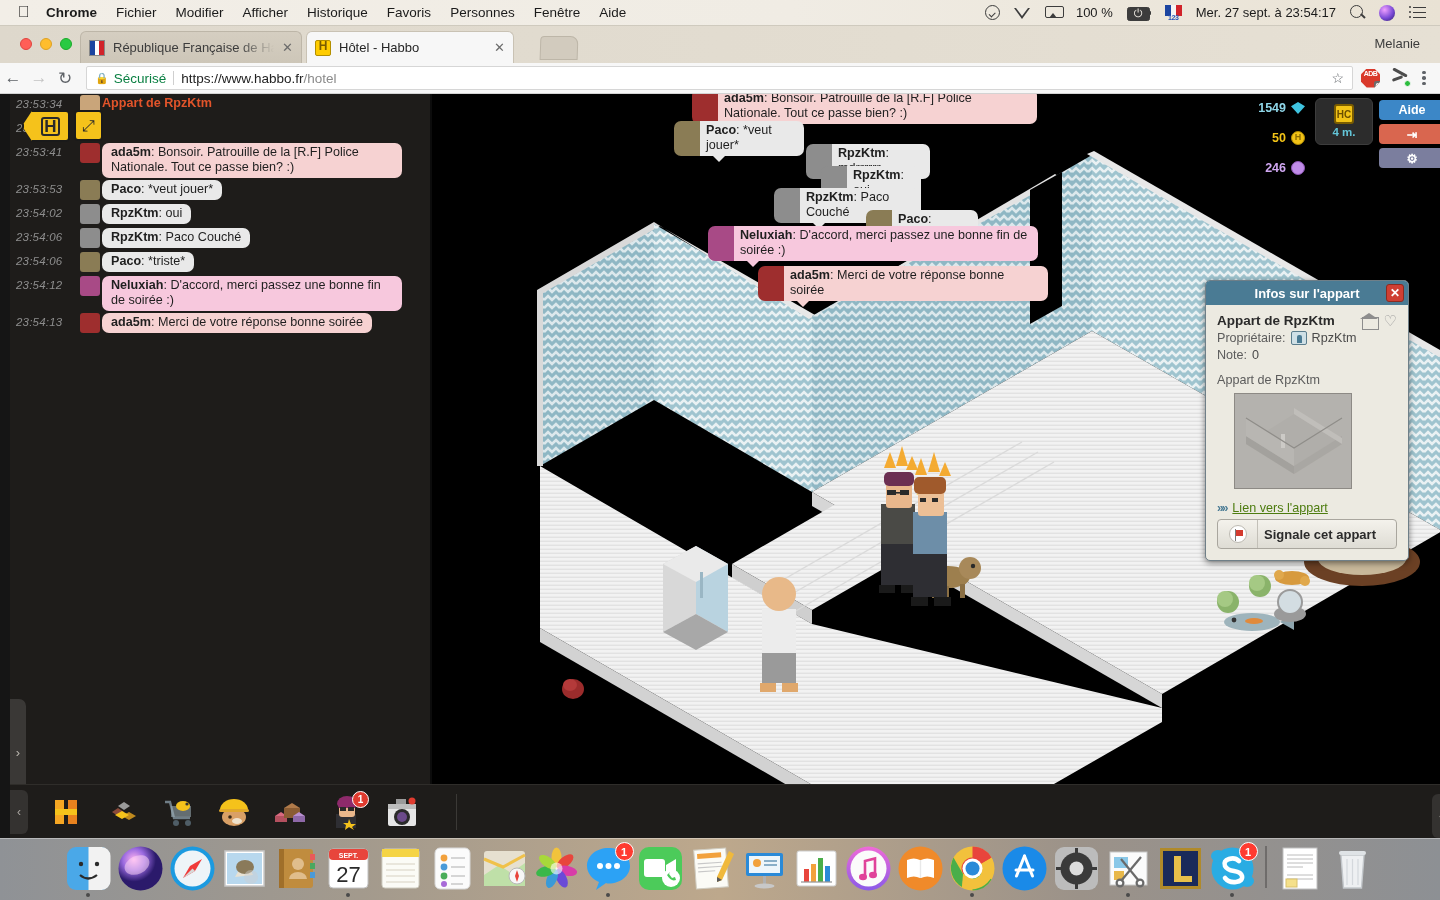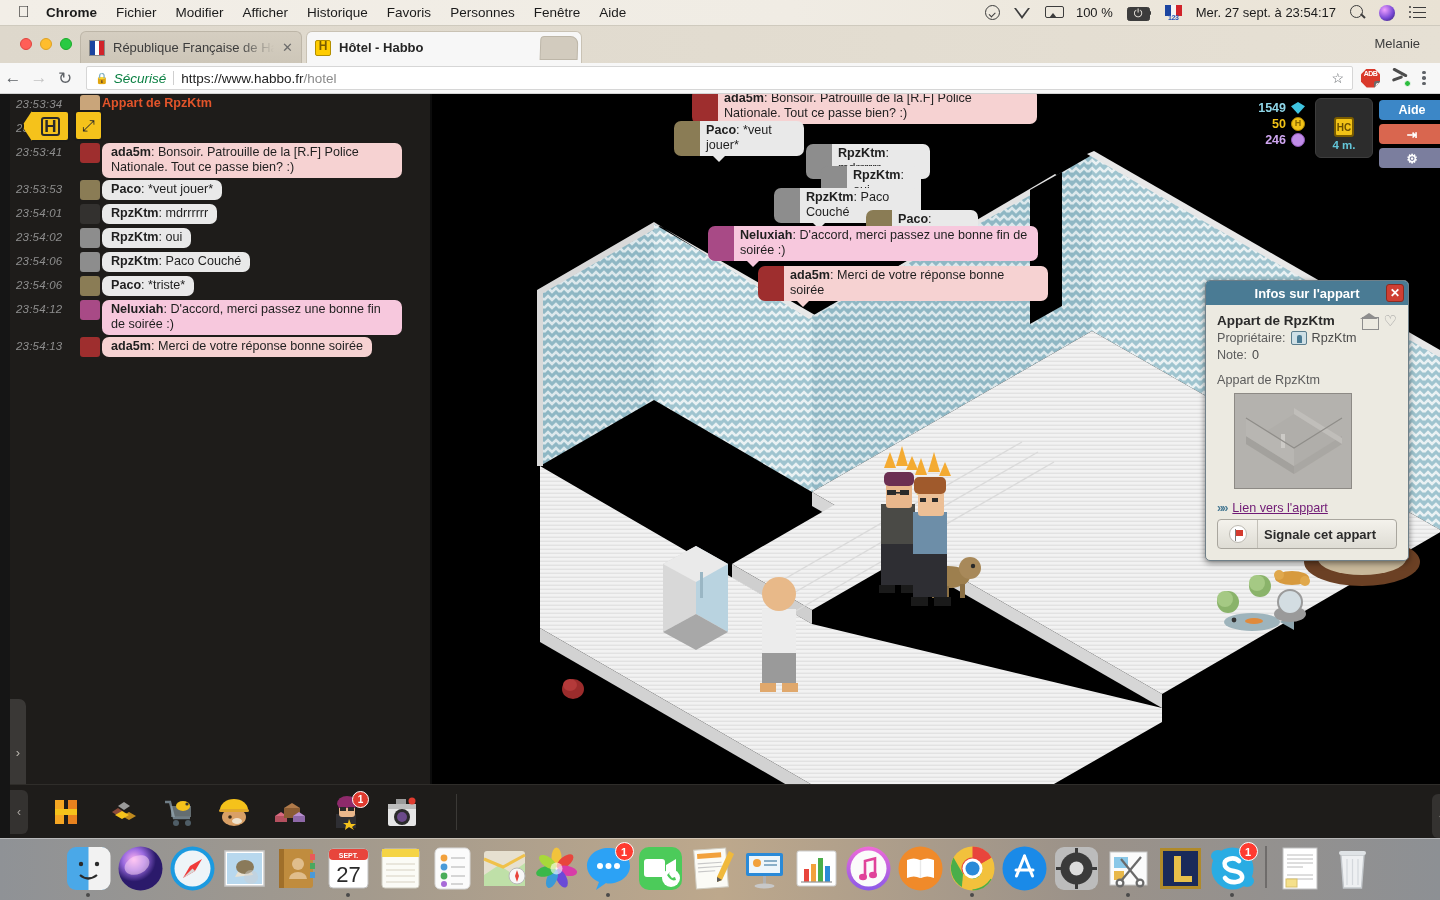--- a/index.html
+++ b/index.html
@@ -74,21 +74,21 @@
            background:#d2cbbe; border:1px solid #bdb6a8; border-radius:4px 8px 0 0; transform:skewX(-2deg); }
   .winuser{ position:absolute; right:20px; top:10px; font-size:13px; color:#3c3c3c;}
 
   #omnibar-row{ position:absolute; left:0; top:37px; width:1440px; height:31px; background:#f7f7f7;
                 display:flex; align-items:center; border-bottom:1px solid #d3d3d3;}
   .navbtn{ width:26px; text-align:center; font-size:17px; color:#5f6368; }
   .navbtn.dim{ color:#c3c3c3; }
   #omnibox{ margin-left:8px; flex:1; height:24px; background:#fff; border:1px solid #d6d6d6; border-radius:2px;
             display:flex; align-items:center; padding:0 8px; font-size:13.5px; margin-right:8px;}
   .lock{ color:#0b8043; font-size:11px; margin-right:5px; }
-  .secure{ color:#0b8043; margin-right:7px;font-style:italic; }
+  .secure{ color:#0b8043; margin-right:7px; }
   .sep-v{ width:1px; height:14px; background:#cfcfcf; margin-right:7px;}
   .url-dom{ color:#222; } .url-path{ color:#8a8a8a; }
   .star{ margin-left:auto; color:#5f6368; font-size:14px; }
   #ext-icons{ display:flex; align-items:center; gap:11px; margin-right:14px; }
   .ic-adblock{ width:19px;height:19px;background:#d9392b;position:relative;
     clip-path:polygon(30% 0,70% 0,100% 30%,100% 70%,70% 100%,30% 100%,0 70%,0 30%); }
   .ic-adblock span{ position:absolute; left:0; top:1px; width:100%; text-align:center; font-size:7px; color:#fff; font-weight:bold; letter-spacing:-0.5px;}
   .ic-adblock b{ position:absolute; right:-2px; bottom:-3px; background:#6b6b6b; color:#fff; font-size:8px;
                  padding:0 2px; border-radius:2px; line-height:10px;}
   .ic-ghost{ width:20px; height:18px; position:relative; }
@@ -150,30 +150,30 @@
   .rb .nm{ font-weight:bold; }
   .rb .tail{ position:absolute; left:38px; bottom:-6px; width:0;height:0;
              border-left:7px solid transparent;border-right:7px solid transparent; }
   .rb.pnk .av{background:#a84a86;} .rb.pnk .tx{background:#f7c8dd;} .rb.pnk .tail{border-top:7px solid #f7c8dd;}
   .rb.sal .av{background:#9e2e2e;} .rb.sal .tx{background:#f6d2d2;} .rb.sal .tail{border-top:7px solid #f6d2d2;}
   .rb.gry .av{background:#8d8d8d;} .rb.gry .tx{background:#e9e9e9;} .rb.gry .tail{border-top:7px solid #e9e9e9;}
   .rb.tan .av{background:#8a7c55;} .rb.tan .tx{background:#e9e9e9;} .rb.tan .tail{border-top:7px solid #e9e9e9;}
 
   
   #hud{ position:absolute; right:5px; top:4px; display:flex; align-items:flex-start; gap:6px; }
-  #currency{ display:flex; flex-direction:column; align-items:flex-end; gap:2px; padding:3px 4px 0 0; }
+  #currency{ display:flex; flex-direction:column; align-items:flex-end; gap:16px; padding:3px 4px 0 0; }
   .cur{ display:flex; align-items:center; gap:5px; font-size:12.5px; font-weight:bold; }
   .cur .val{ min-width:34px; text-align:right; }
   .c-diamond .val{ color:#8fd6e8; } .c-credit .val{ color:#f2c317; } .c-duck .val{ color:#cfa6f0; }
   .gem{ width:14px;height:12px; background:#3fc4e0; clip-path:polygon(50% 0,100% 35%,50% 100%,0 35%); }
   .coin{ width:14px;height:14px;border-radius:50%;background:#f2c317;border:1.5px solid #b08a00;
          font-size:9px;text-align:center;line-height:11px;color:#8a6a00;font-weight:bold;}
   .duck{ width:14px;height:14px;border-radius:50%;background:#c08ce8;border:1.5px solid #8d55b5;}
   #hcbox{ width:58px; background:#2c2c2c; border:1px solid #3d3d3d; border-radius:6px;
-          padding:18px 0 6px; text-align:center;}
+          padding:5px 0 6px; text-align:center;}
   #hcbox .hcbadge{ width:20px;height:20px;margin:0 auto 2px; background:#f2c317;border:2px solid #7a5c00;
                    border-radius:3px;font-size:10px;font-weight:bold;color:#6b4f00;line-height:17px;}
   #hcbox .hcdays{ color:#63c5d8; font-size:11.5px; font-weight:bold; }
   #hudbtns{ display:flex; flex-direction:column; gap:4px; padding-top:2px;}
   .hbtn{ width:66px; height:20px; border-radius:4px; display:flex;align-items:center;justify-content:center;
          font-size:12.5px; font-weight:bold; color:#fff; }
   .hb-help{ background:#3c87c7; }
   .hb-exit{ background:#d9664f; }
   .hb-gear{ background:#7b7e9e; }
 
@@ -198,21 +198,21 @@
   .ip-row .lbl{ font-weight:normal; }
   .ip-row .val{ color:#4a4a4a; }
   .badge-sm{ width:16px;height:14px;border:1.4px solid #5b7d8d;background:#cfe0e6;border-radius:2px;
              position:relative;}
   .badge-sm:after{content:"";position:absolute;left:5px;top:3px;width:5px;height:8px;background:#4a7b94;border-radius:2px 2px 0 0;}
   .ip-desc{ font-size:12.6px; color:#5c5c5c; margin-top:11px; }
   .ip-thumb{ width:118px; height:96px; background:#b4b2ae; border:1px solid #8d8a85; margin:6px 0 0 17px;
              position:relative; overflow:hidden;}
   .ip-link{ display:flex; align-items:center; gap:6px; margin-top:12px; }
   .ip-link .chev{ color:#4a7b94; font-size:12px; letter-spacing:-2px; font-weight:bold;}
-  .ip-link .lk{ font-size:12.6px; color:#701a75; text-decoration:underline; }
+  .ip-link .lk{ font-size:12.6px; color:#4d7c0f; text-decoration:underline; }
   .ip-btn{ margin-top:4px; height:30px; background:linear-gradient(to bottom,#f4f2ec,#dedcd4);
            border:1px solid #a9a69e; border-radius:4px; display:flex; align-items:center; }
   .ip-btn .flagwrap{ width:40px; display:flex; align-items:center; justify-content:center;
                      border-right:1px solid #c3c0b8; height:100%;}
   .ip-btn .flagcircle{ width:18px;height:18px;border-radius:50%;background:#fff;border:1px solid #bdbab2;position:relative;}
   .ip-btn .flagcircle:before{content:"";position:absolute;left:5px;top:3px;width:1.7px;height:12px;background:#7a7a7a;}
   .ip-btn .flagcircle:after{content:"";position:absolute;left:6.5px;top:3.5px;width:7px;height:6px;background:#d43b2f;}
   .ip-btn .blbl{ flex:1; text-align:center; font-size:13px; font-weight:bold; color:#2b2b2b; padding-right:14px;}
 
   
@@ -289,21 +289,21 @@
     <span class="traffic">
       <i class="t-red"></i>
       <i class="t-yel"></i>
       <i class="t-grn"></i>
     </span>
     <div class="tab inactive" style="left:80px;width:222px;">
       <span class="favicon fav-fr"></span>
       <span class="tlabel">République Française de Habb</span>
       <span class="tclose">✕</span>
     </div>
-    <div class="tab active" style="left:306px;width:276px;font-weight:bold;">
+    <div class="tab active" style="left:306px;width:208px;">
       <span class="favicon fav-habbo"></span>
       <span class="tlabel">Hôtel - Habbo</span>
       <span class="tclose" style="margin-left:auto;">✕</span>
     </div>
     <div class="newtab"></div>
     <span class="winuser">Melanie</span>
   </div>
   <div id="omnibar-row">
     <span class="navbtn">←</span>
     <span class="navbtn dim">→</span>
@@ -357,27 +357,20 @@
           <span class="head" style="background: rgb(158, 46, 46);"></span>
         </span>
         <span class="log-bub bub-salmon"><span class="nm">ada5m</span>: <span>Bonsoir. Patrouille de la [R.F] Police Nationale. Tout ce passe bien? :)</span></span>
       </div>
       <div class="log-row">
         <span class="log-time">23:53:53</span>
         <span class="log-av">
           <span class="head" style="background: rgb(138, 124, 85);"></span>
         </span>
         <span class="log-bub bub-white"><span class="nm">Paco</span>: <span>*veut jouer*</span></span>
-      </div>
-      <div class="log-row">
-        <span class="log-time">23:54:01</span>
-        <span class="log-av">
-          <span class="head" style="background: rgb(51, 49, 47);"></span>
-        </span>
-        <span class="log-bub bub-white"><span class="nm">RpzKtm</span>: <span>mdrrrrrr</span></span>
       </div>
       <div class="log-row">
         <span class="log-time">23:54:02</span>
         <span class="log-av">
           <span class="head" style="background: rgb(141, 141, 141);"></span>
         </span>
         <span class="log-bub bub-white"><span class="nm">RpzKtm</span>: <span>oui</span></span>
       </div>
       <div class="log-row">
         <span class="log-time">23:54:06</span>

